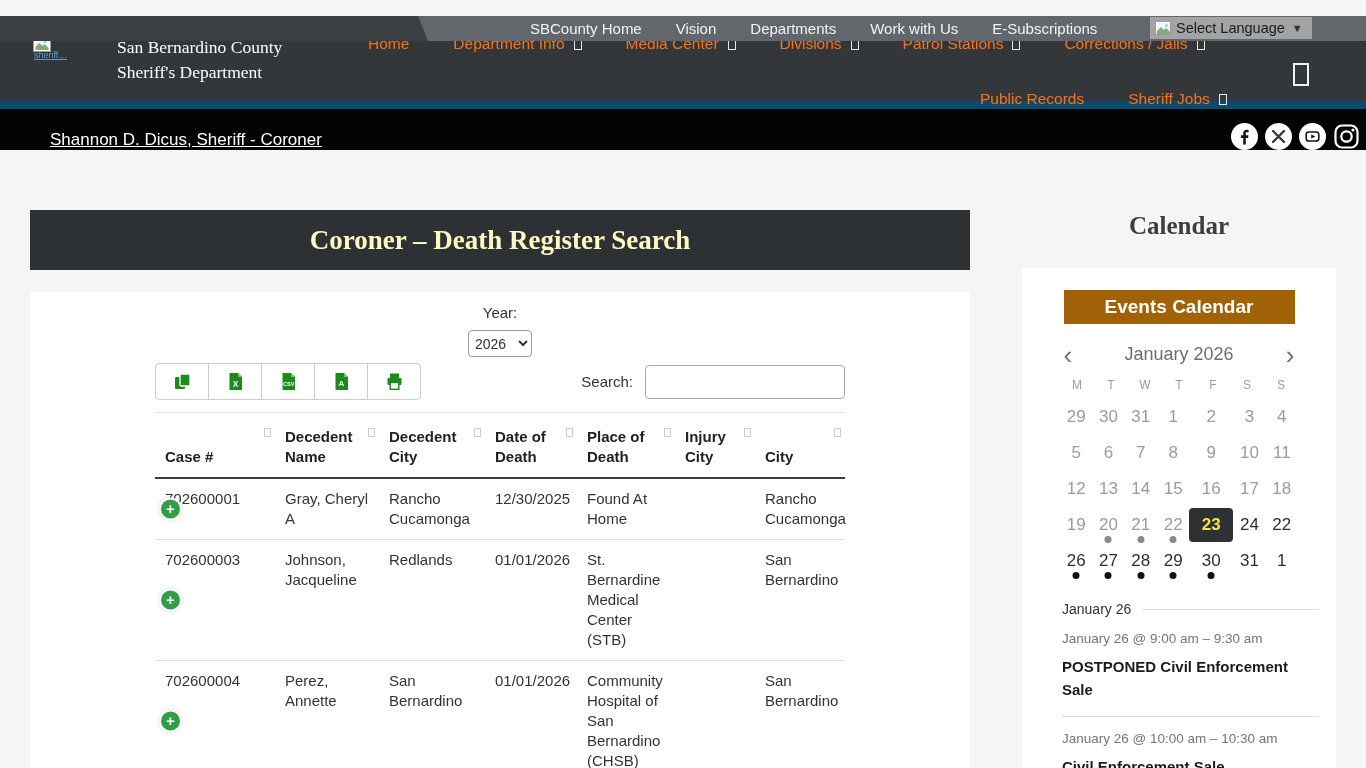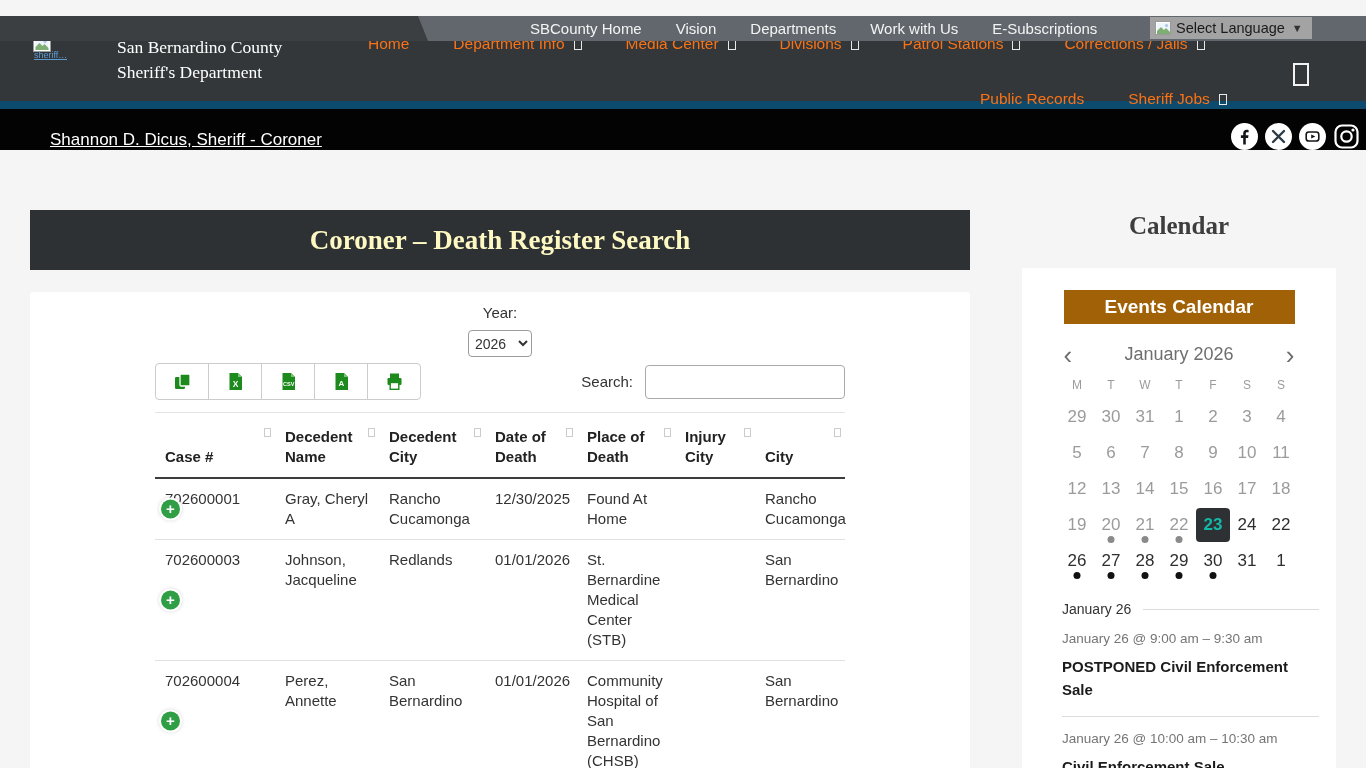--- a/index.html
+++ b/index.html
@@ -77,21 +77,21 @@
                 display: flex; align-items: center; justify-content: center; }
   .cal-nav { margin: 14px auto 0; width: 235px; height: 27px; display: flex; justify-content: space-between; align-items: center; color: #6e6e6e; }
   .cal-nav .chev { font-size: 26px; line-height: 24px; cursor: pointer; padding: 0 2px; }
   .cal-nav .month { font-size: 18px; }
   .cal-head { margin: 10px auto 0; width: 238px; display: grid; grid-template-columns: repeat(7, 1fr); text-align: center;
               font-size: 12px; color: #9b9b9b; }
   .cal-grid { margin: 7px auto 0; width: 238px; display: grid; grid-template-columns: repeat(7, 1fr); }
   .cal-cell { position: relative; height: 36px; display: flex; align-items: center; justify-content: center; font-size: 17px; cursor: pointer; }
   .cal-cell.muted { color: #9b9b9b; }
   .cal-cell.normal { color: #2f2f2f; }
-  .day-selected { width: 34px; height: 34px; background: #2e3133; color: #14b8a6; font-weight: bold; border-radius: 4px;
+  .day-selected { width: 44px; height: 34px; background: #2e3133; color: #fde047; font-weight: bold; border-radius: 4px;
                   display: flex; align-items: center; justify-content: center; }
   .dot { position: absolute; bottom: 0; left: 50%; transform: translateX(-50%); width: 7px; height: 7px; border-radius: 50%; }
   .dot.gray { background: #8a8a8a; } .dot.black { background: #111; }
   .events { margin: 22px 17px 0 40px; }
   .evt-day { display: flex; align-items: center; gap: 12px; font-size: 14px; color: #333; }
   .evt-day .line { flex: 1; border-top: 1px solid #ddd; }
   .evt-time { margin-top: 14px; font-size: 13.5px; color: #757575; }
   .evt-title { margin-top: 9px; font-size: 15px; font-weight: bold; color: #1b1b1b; line-height: 23px; cursor: pointer; }
   .evt-div { border-top: 1px solid #ddd; margin-top: 15px; }
 </style>

